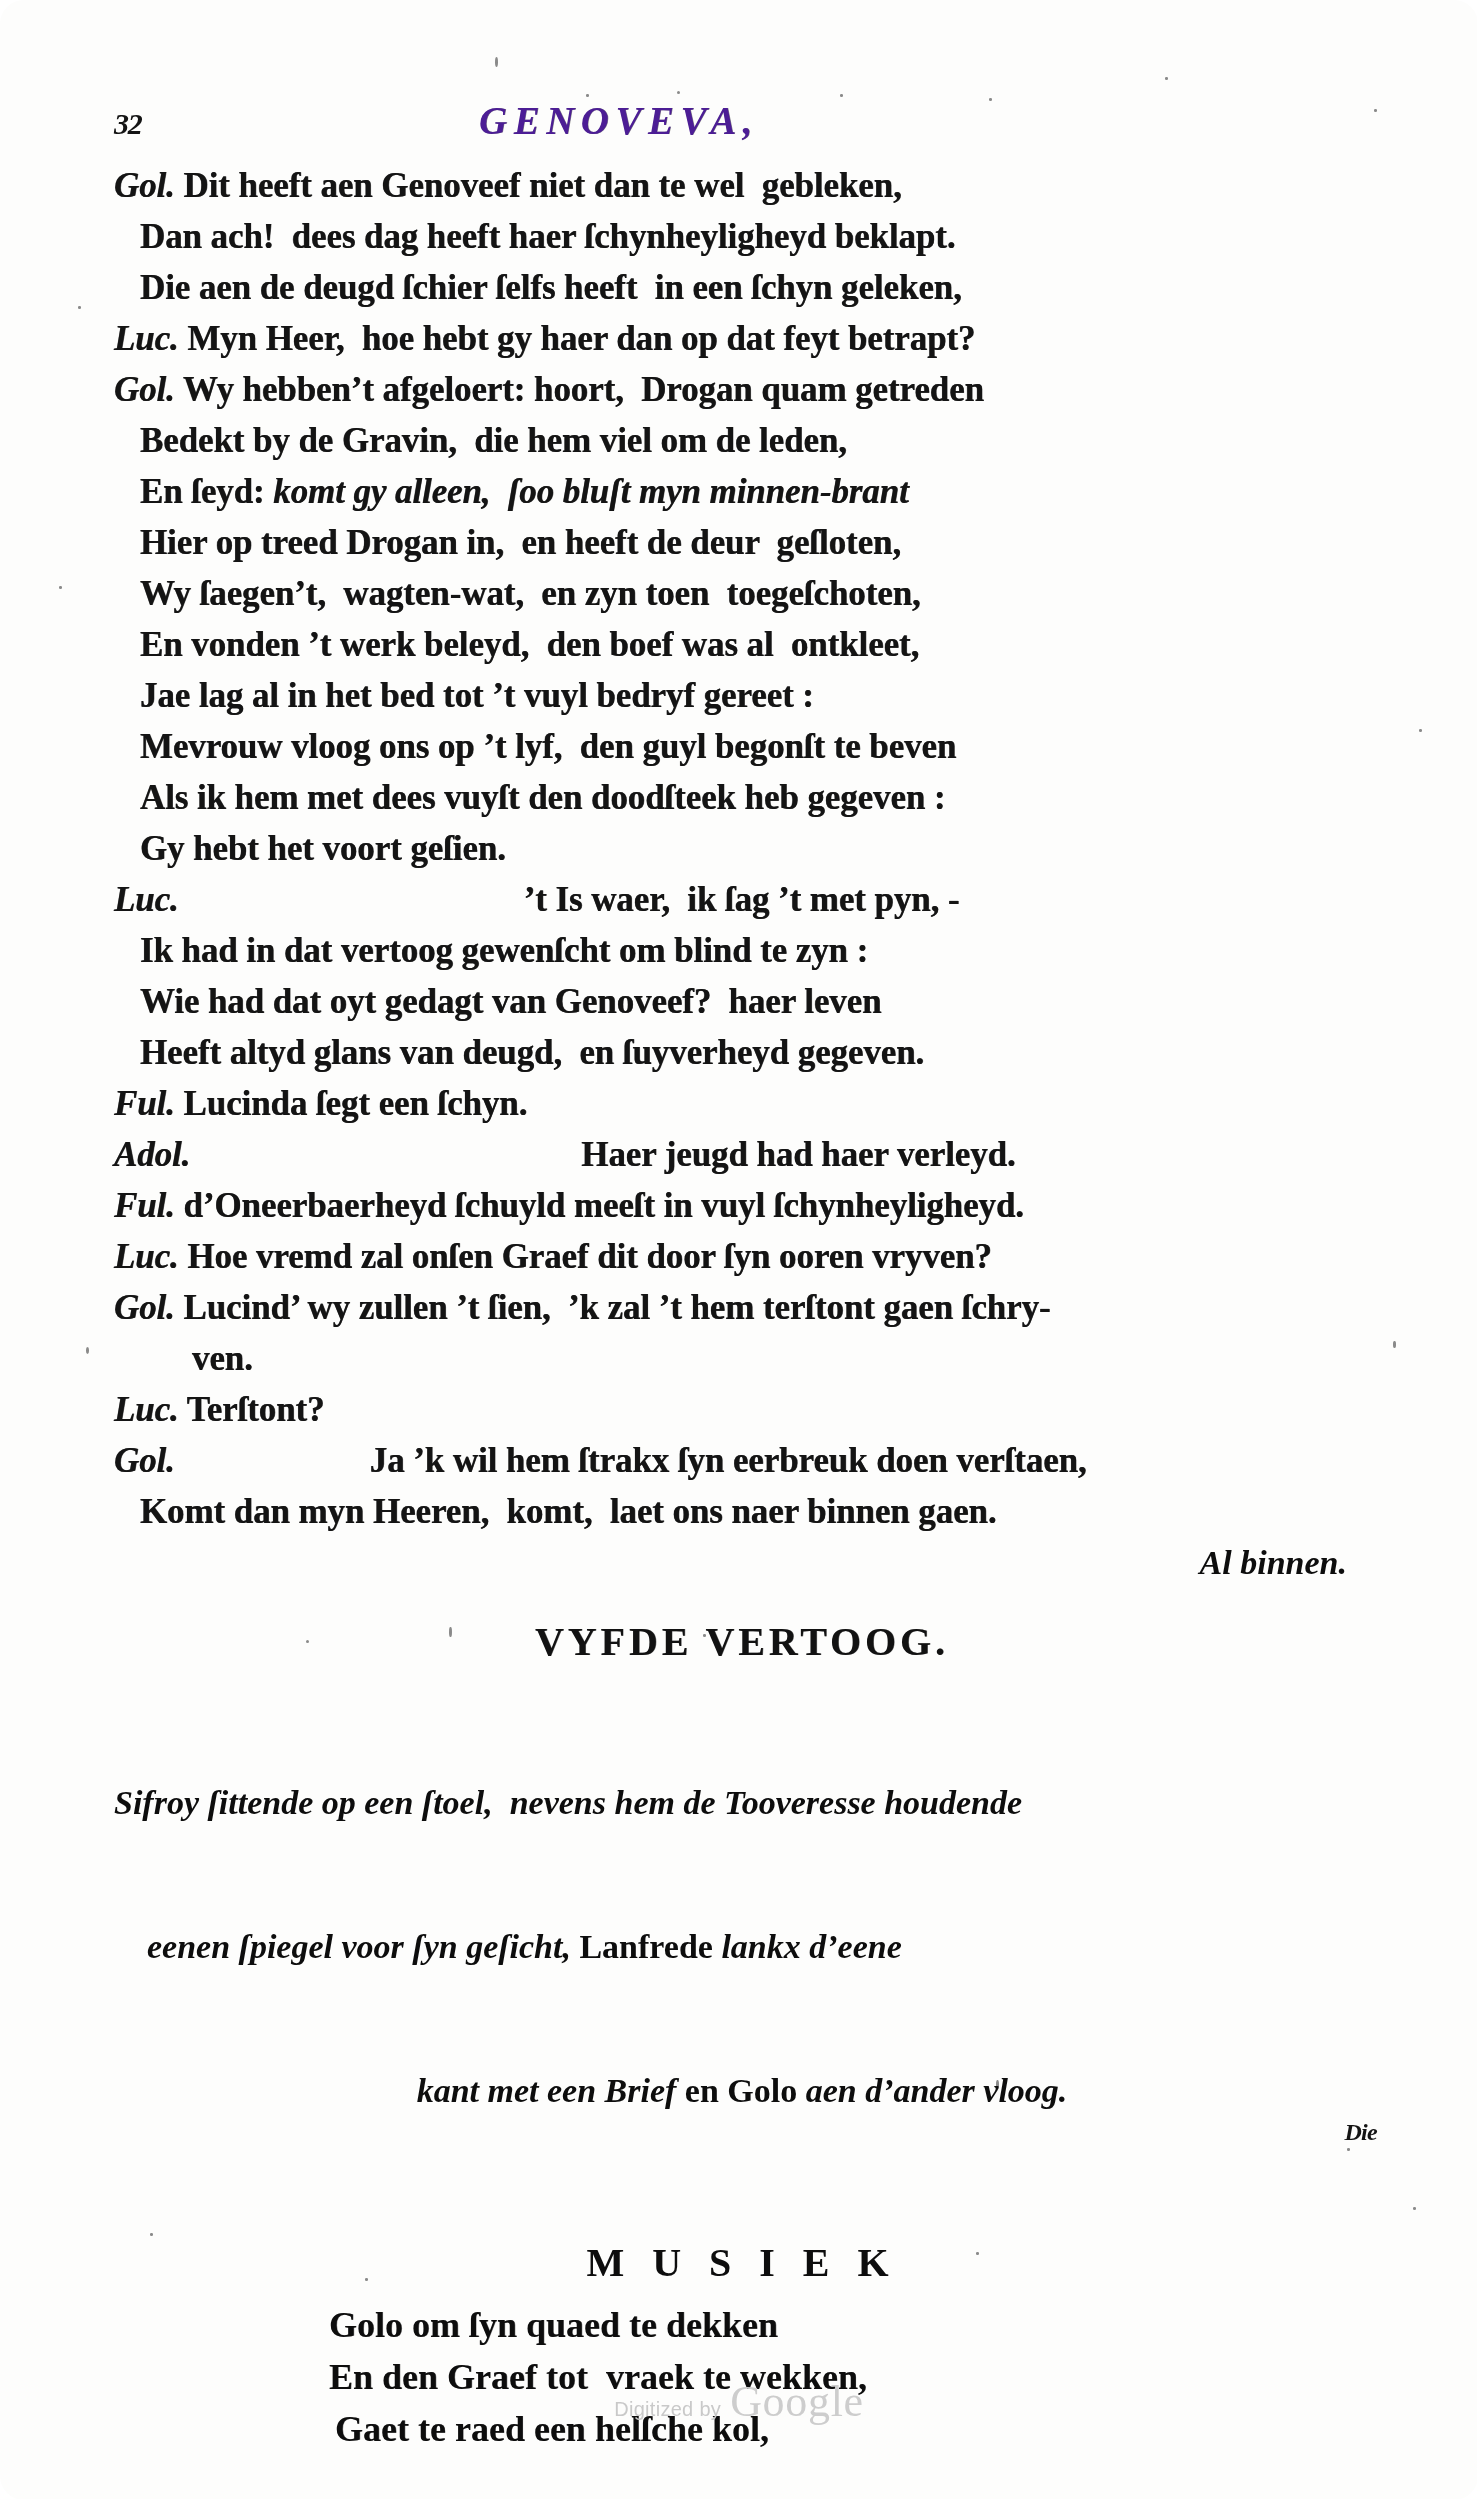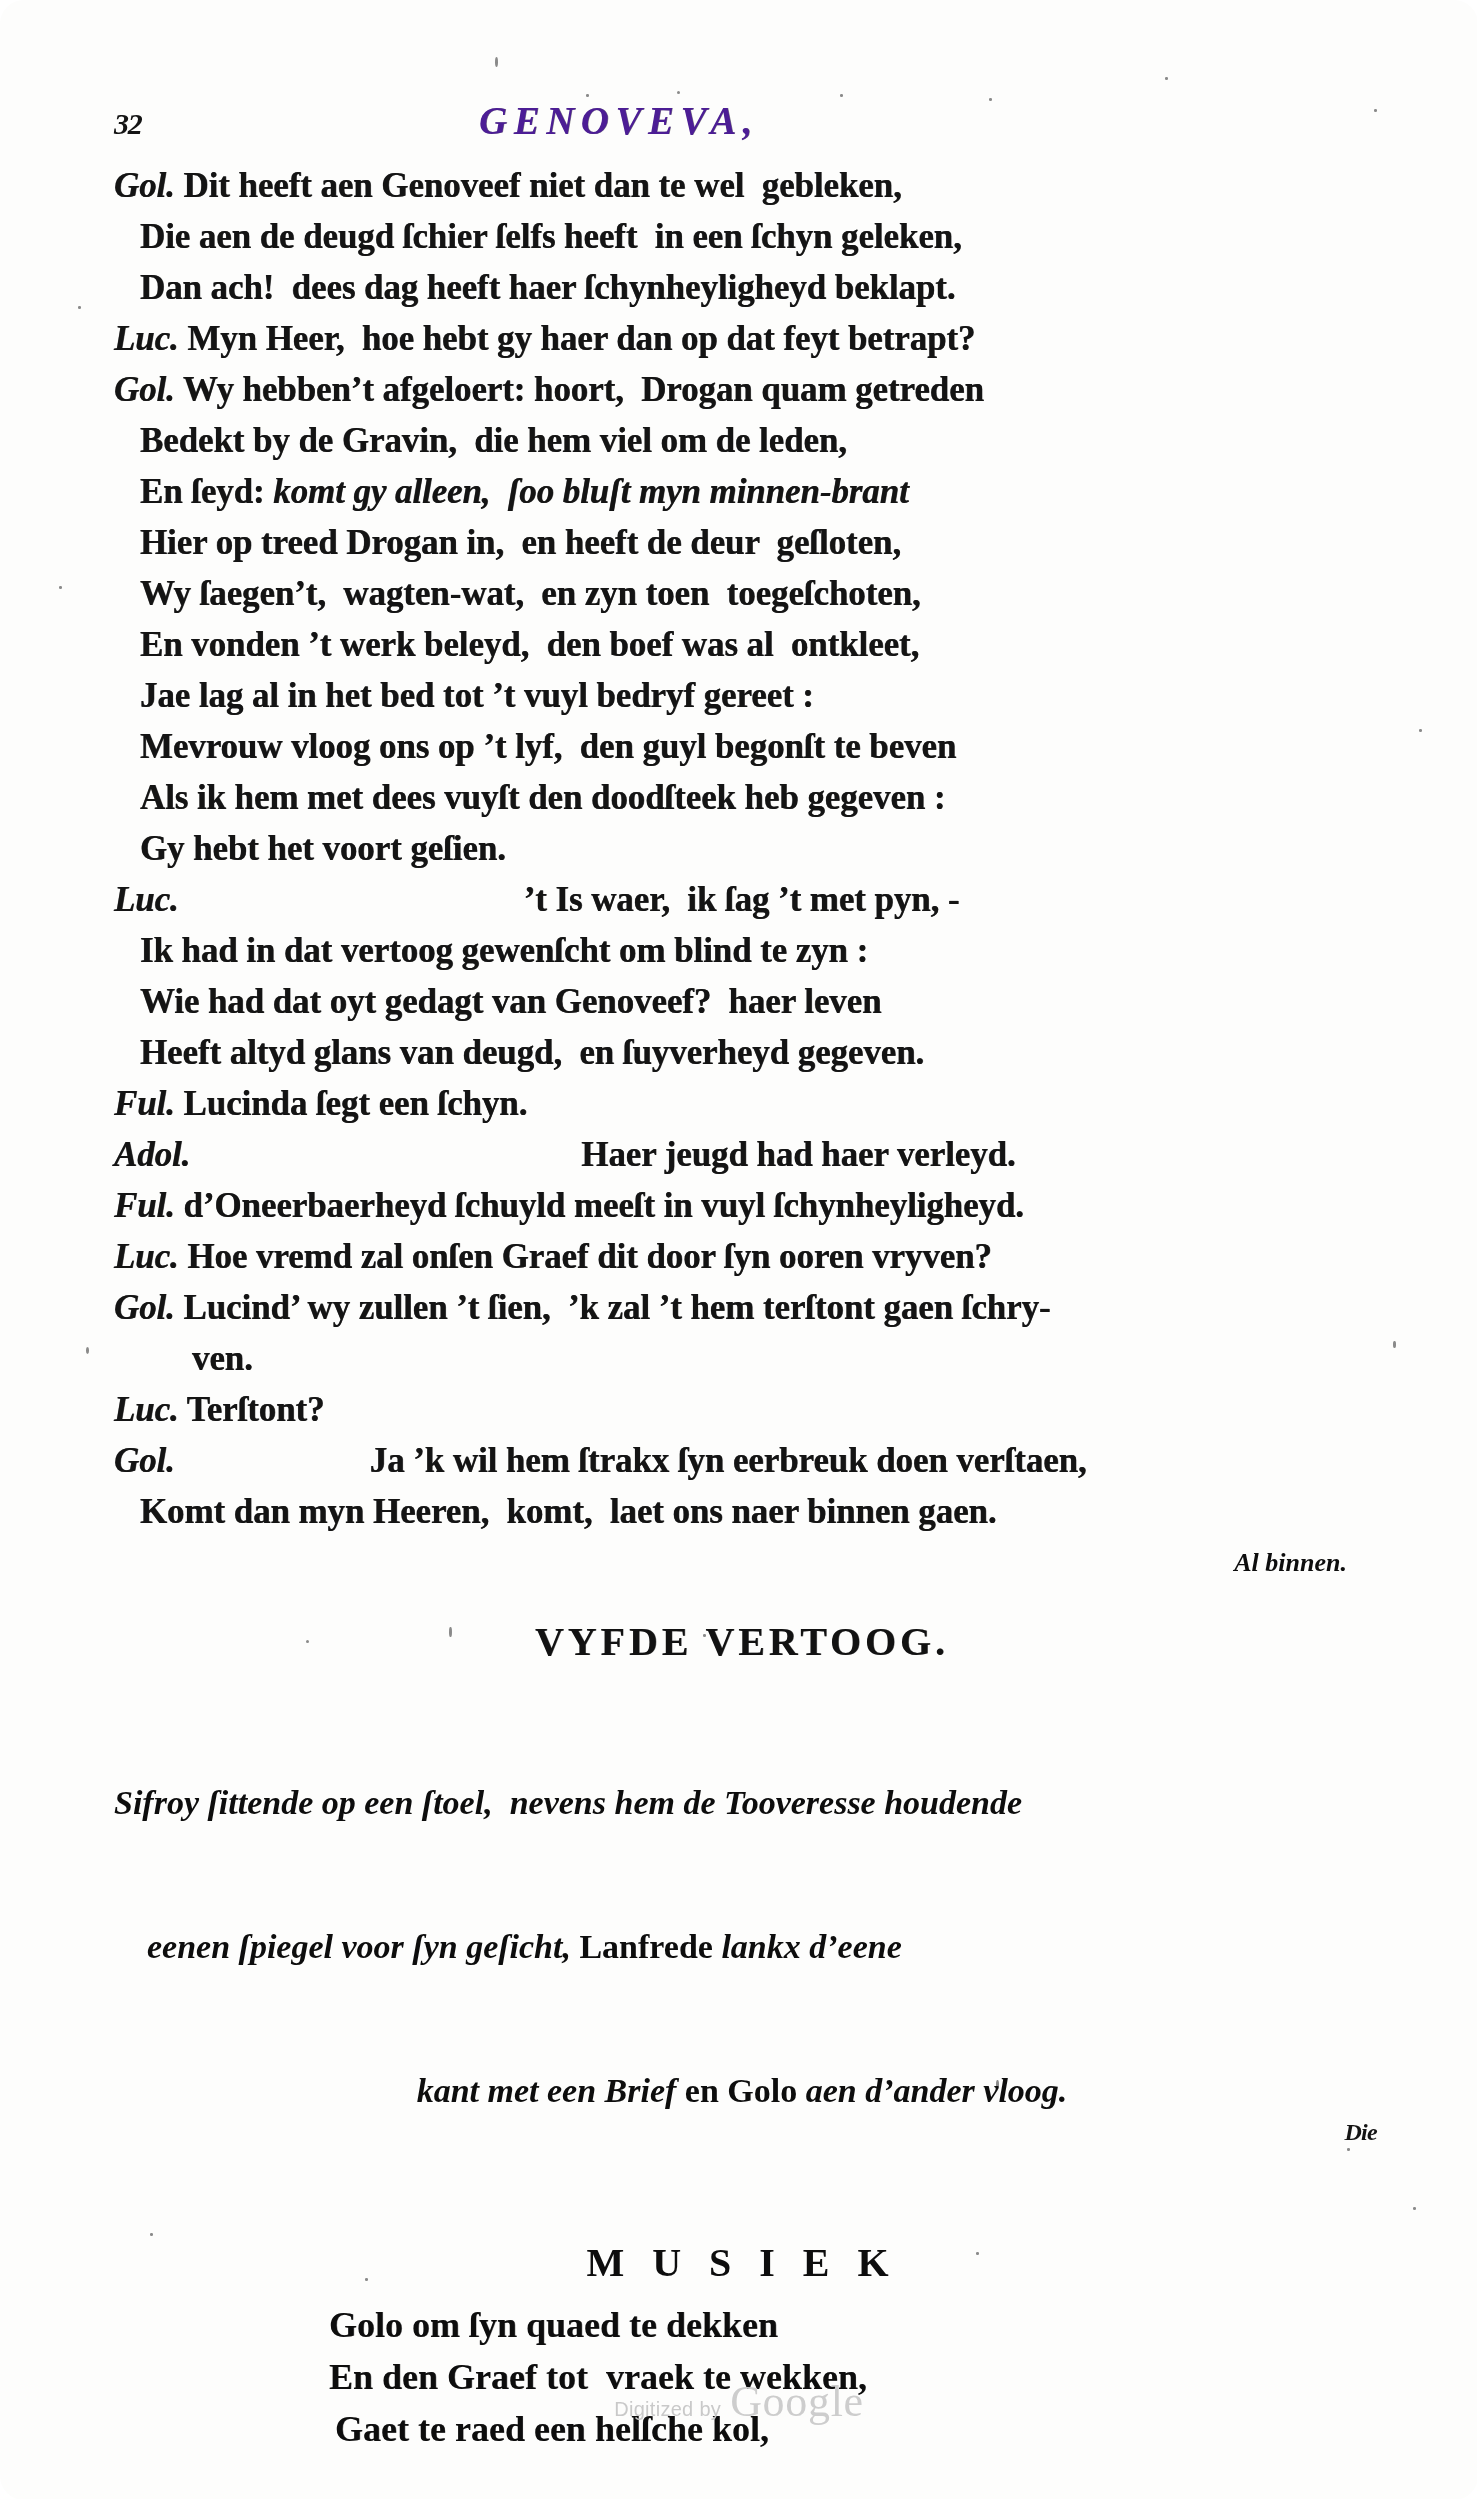--- a/index.html
+++ b/index.html
@@ -93,21 +93,21 @@
   
   .rt {
     display: inline-block;
   }
 
   
   .stage-right {
     text-align: right;
     font-style: italic;
     font-weight: 700;
-    font-size: 26px;
+    font-size: 34px;
     line-height: 52px;
     padding-right: 23px;
   }
 
   
   .scene-head {
     text-align: center;
     font-size: 40px;
     line-height: 62px;
     font-weight: 700;
@@ -215,22 +215,22 @@
   <div class="speck" style="left:1413px;top:2207px;width:2.6px;height:2.6px;"></div>
 
   <div id="text-block">
 
     <div class="header-row">
       <span class="folio">32</span>
       <span class="running-title">GENOVEVA,</span>
     </div>
 
     <div class="ln"><span class="spk">Gol.</span><span> Dit heeft aen Genoveef niet dan te wel  gebleken,</span></div>
+    <div class="ln ind1"><span>Dan ach!  dees dag heeft haer ſchynheyligheyd beklapt.</span></div>
     <div class="ln ind1"><span>Die aen de deugd ſchier ſelfs heeft  in een ſchyn geleken,</span></div>
-    <div class="ln ind1"><span>Dan ach!  dees dag heeft haer ſchynheyligheyd beklapt.</span></div>
     <div class="ln"><span class="spk">Luc.</span><span> Myn Heer,  hoe hebt gy haer dan op dat feyt betrapt?</span></div>
     <div class="ln"><span class="spk">Gol.</span><span> Wy hebben’t afgeloert: hoort,  Drogan quam getreden</span></div>
     <div class="ln ind1"><span>Bedekt by de Gravin,  die hem viel om de leden,</span></div>
     <div class="ln ind1"><span>En ſeyd: </span><span class="ital">komt gy alleen,  ſoo bluſt myn minnen-brant</span></div>
     <div class="ln ind1"><span>Hier op treed Drogan in,  en heeft de deur  geſloten,</span></div>
     <div class="ln ind1"><span>Wy ſaegen’t,  wagten-wat,  en zyn toen  toegeſchoten,</span></div>
     <div class="ln ind1"><span>En vonden ’t werk beleyd,  den boef was al  ontkleet,</span></div>
     <div class="ln ind1"><span>Jae lag al in het bed tot ’t vuyl bedryf gereet :</span></div>
     <div class="ln ind1"><span>Mevrouw vloog ons op ’t lyf,  den guyl begonſt te beven</span></div>
     <div class="ln ind1"><span>Als ik hem met dees vuyſt den doodſteek heb gegeven :</span></div>

